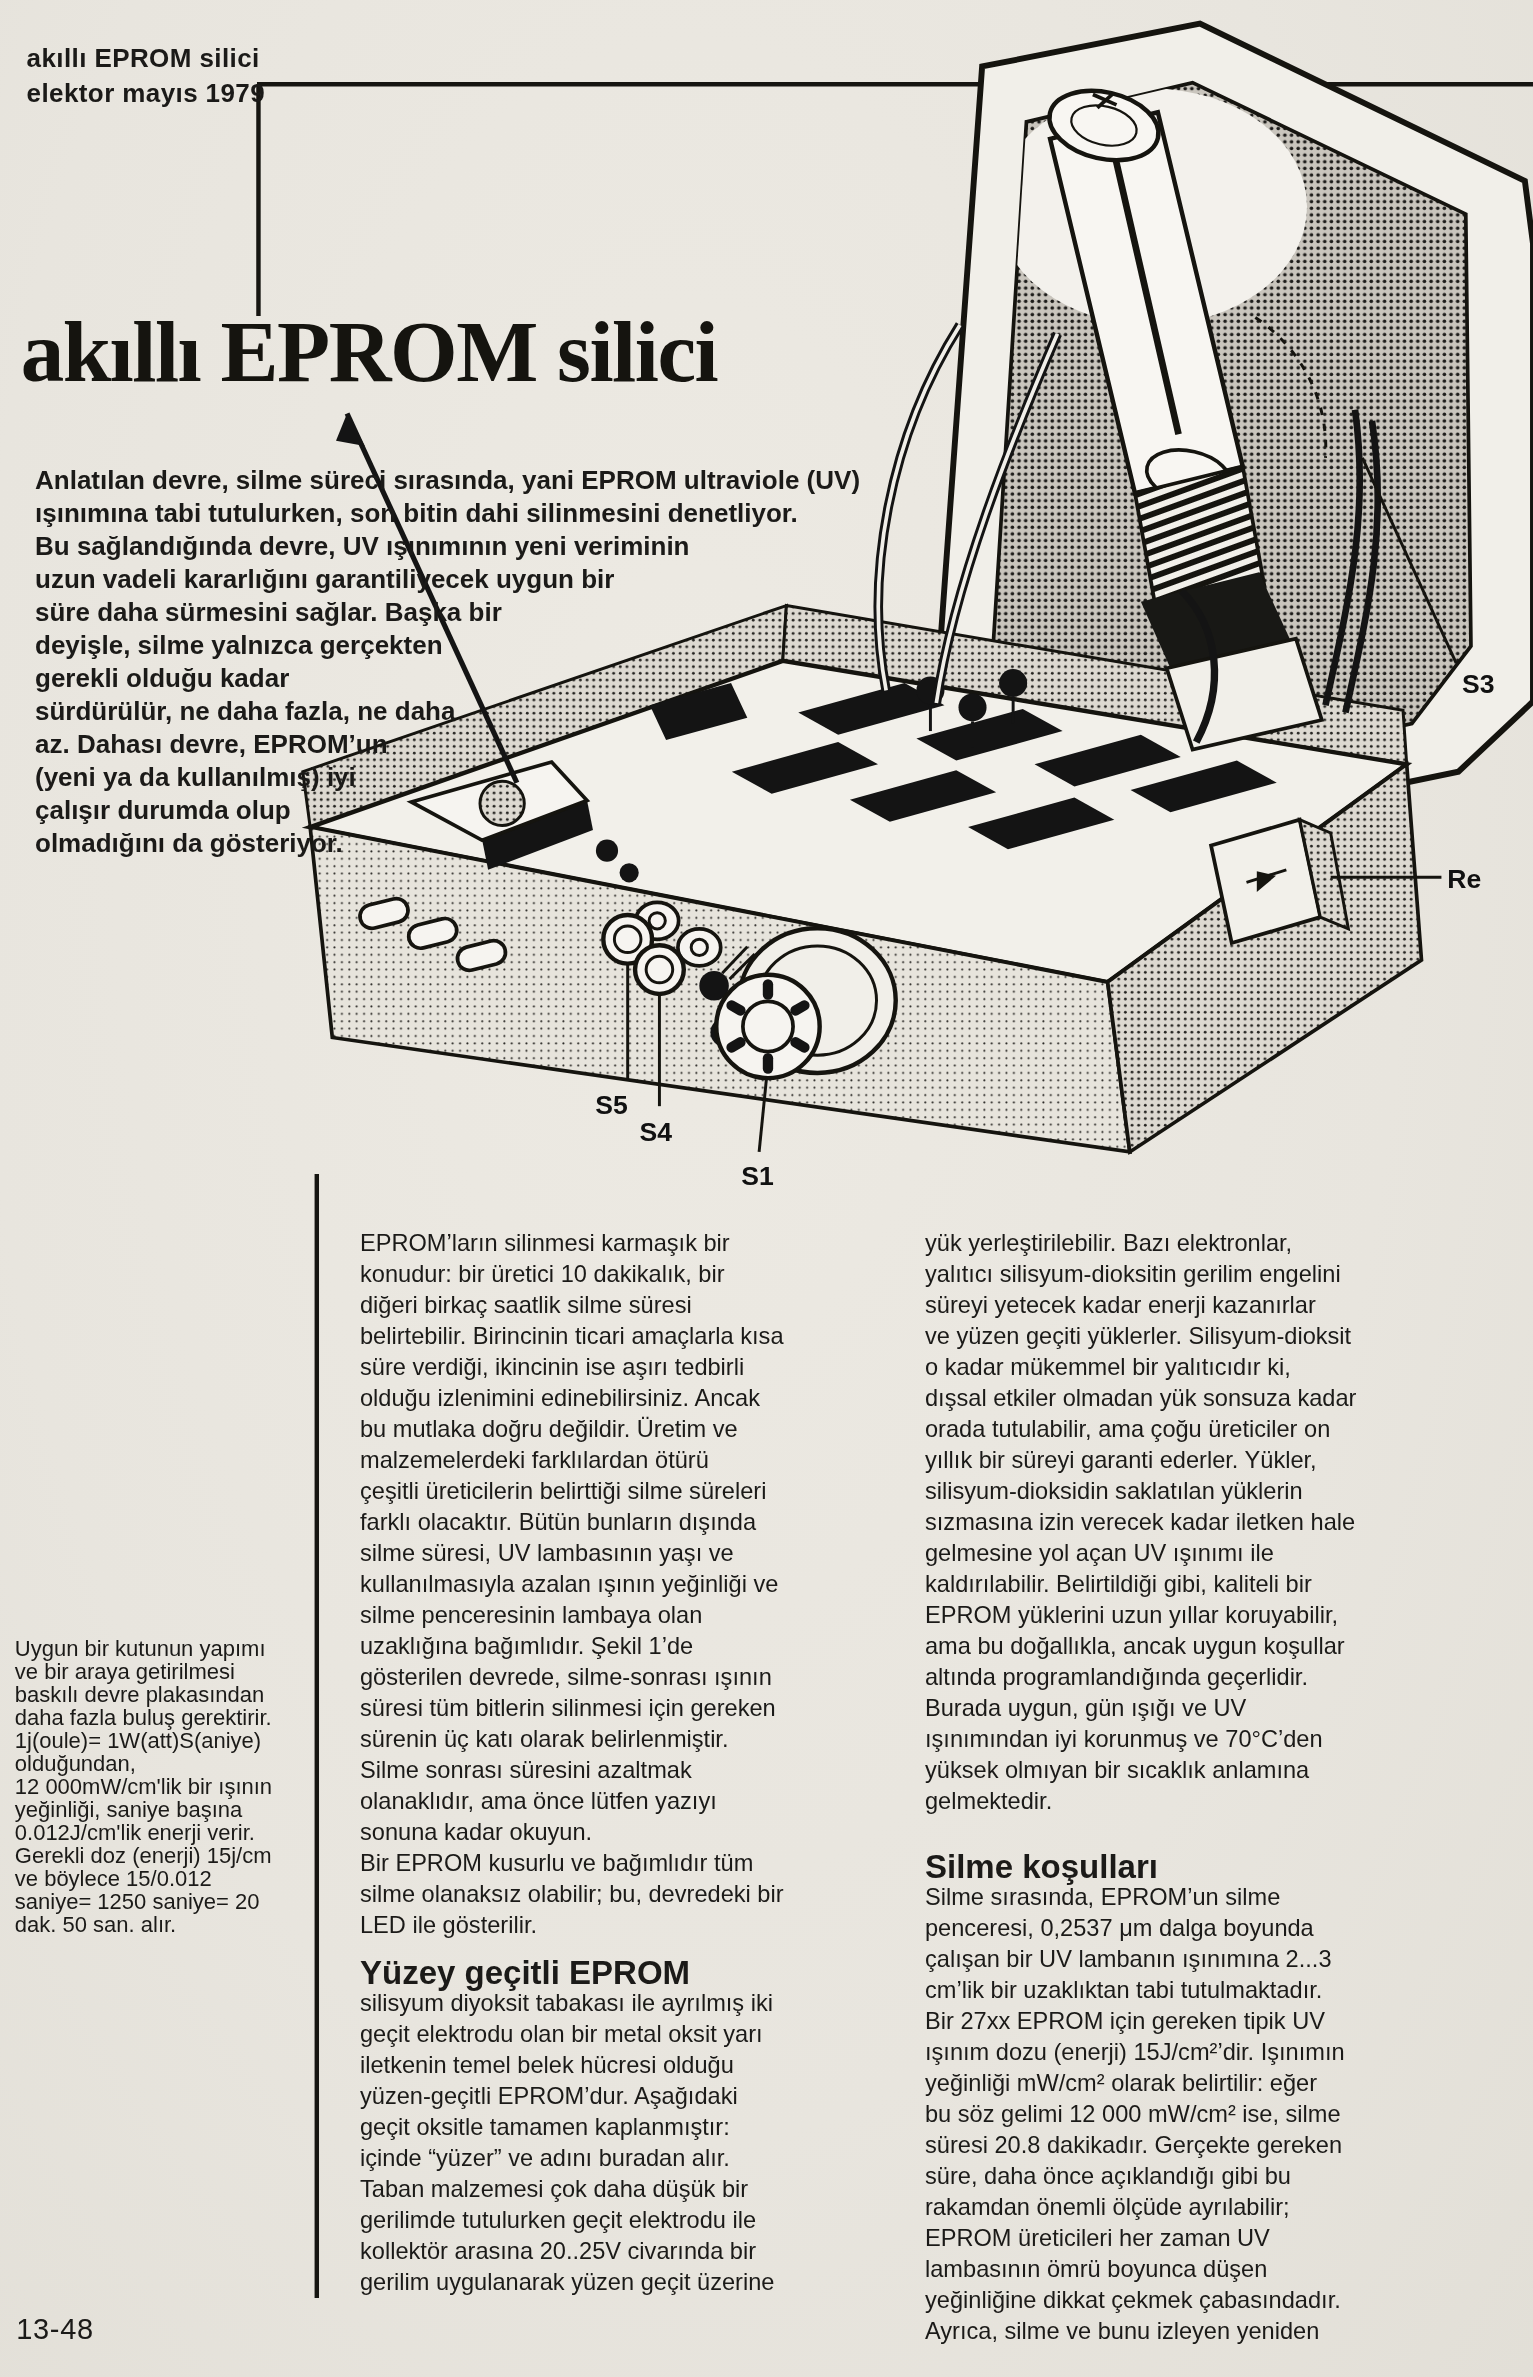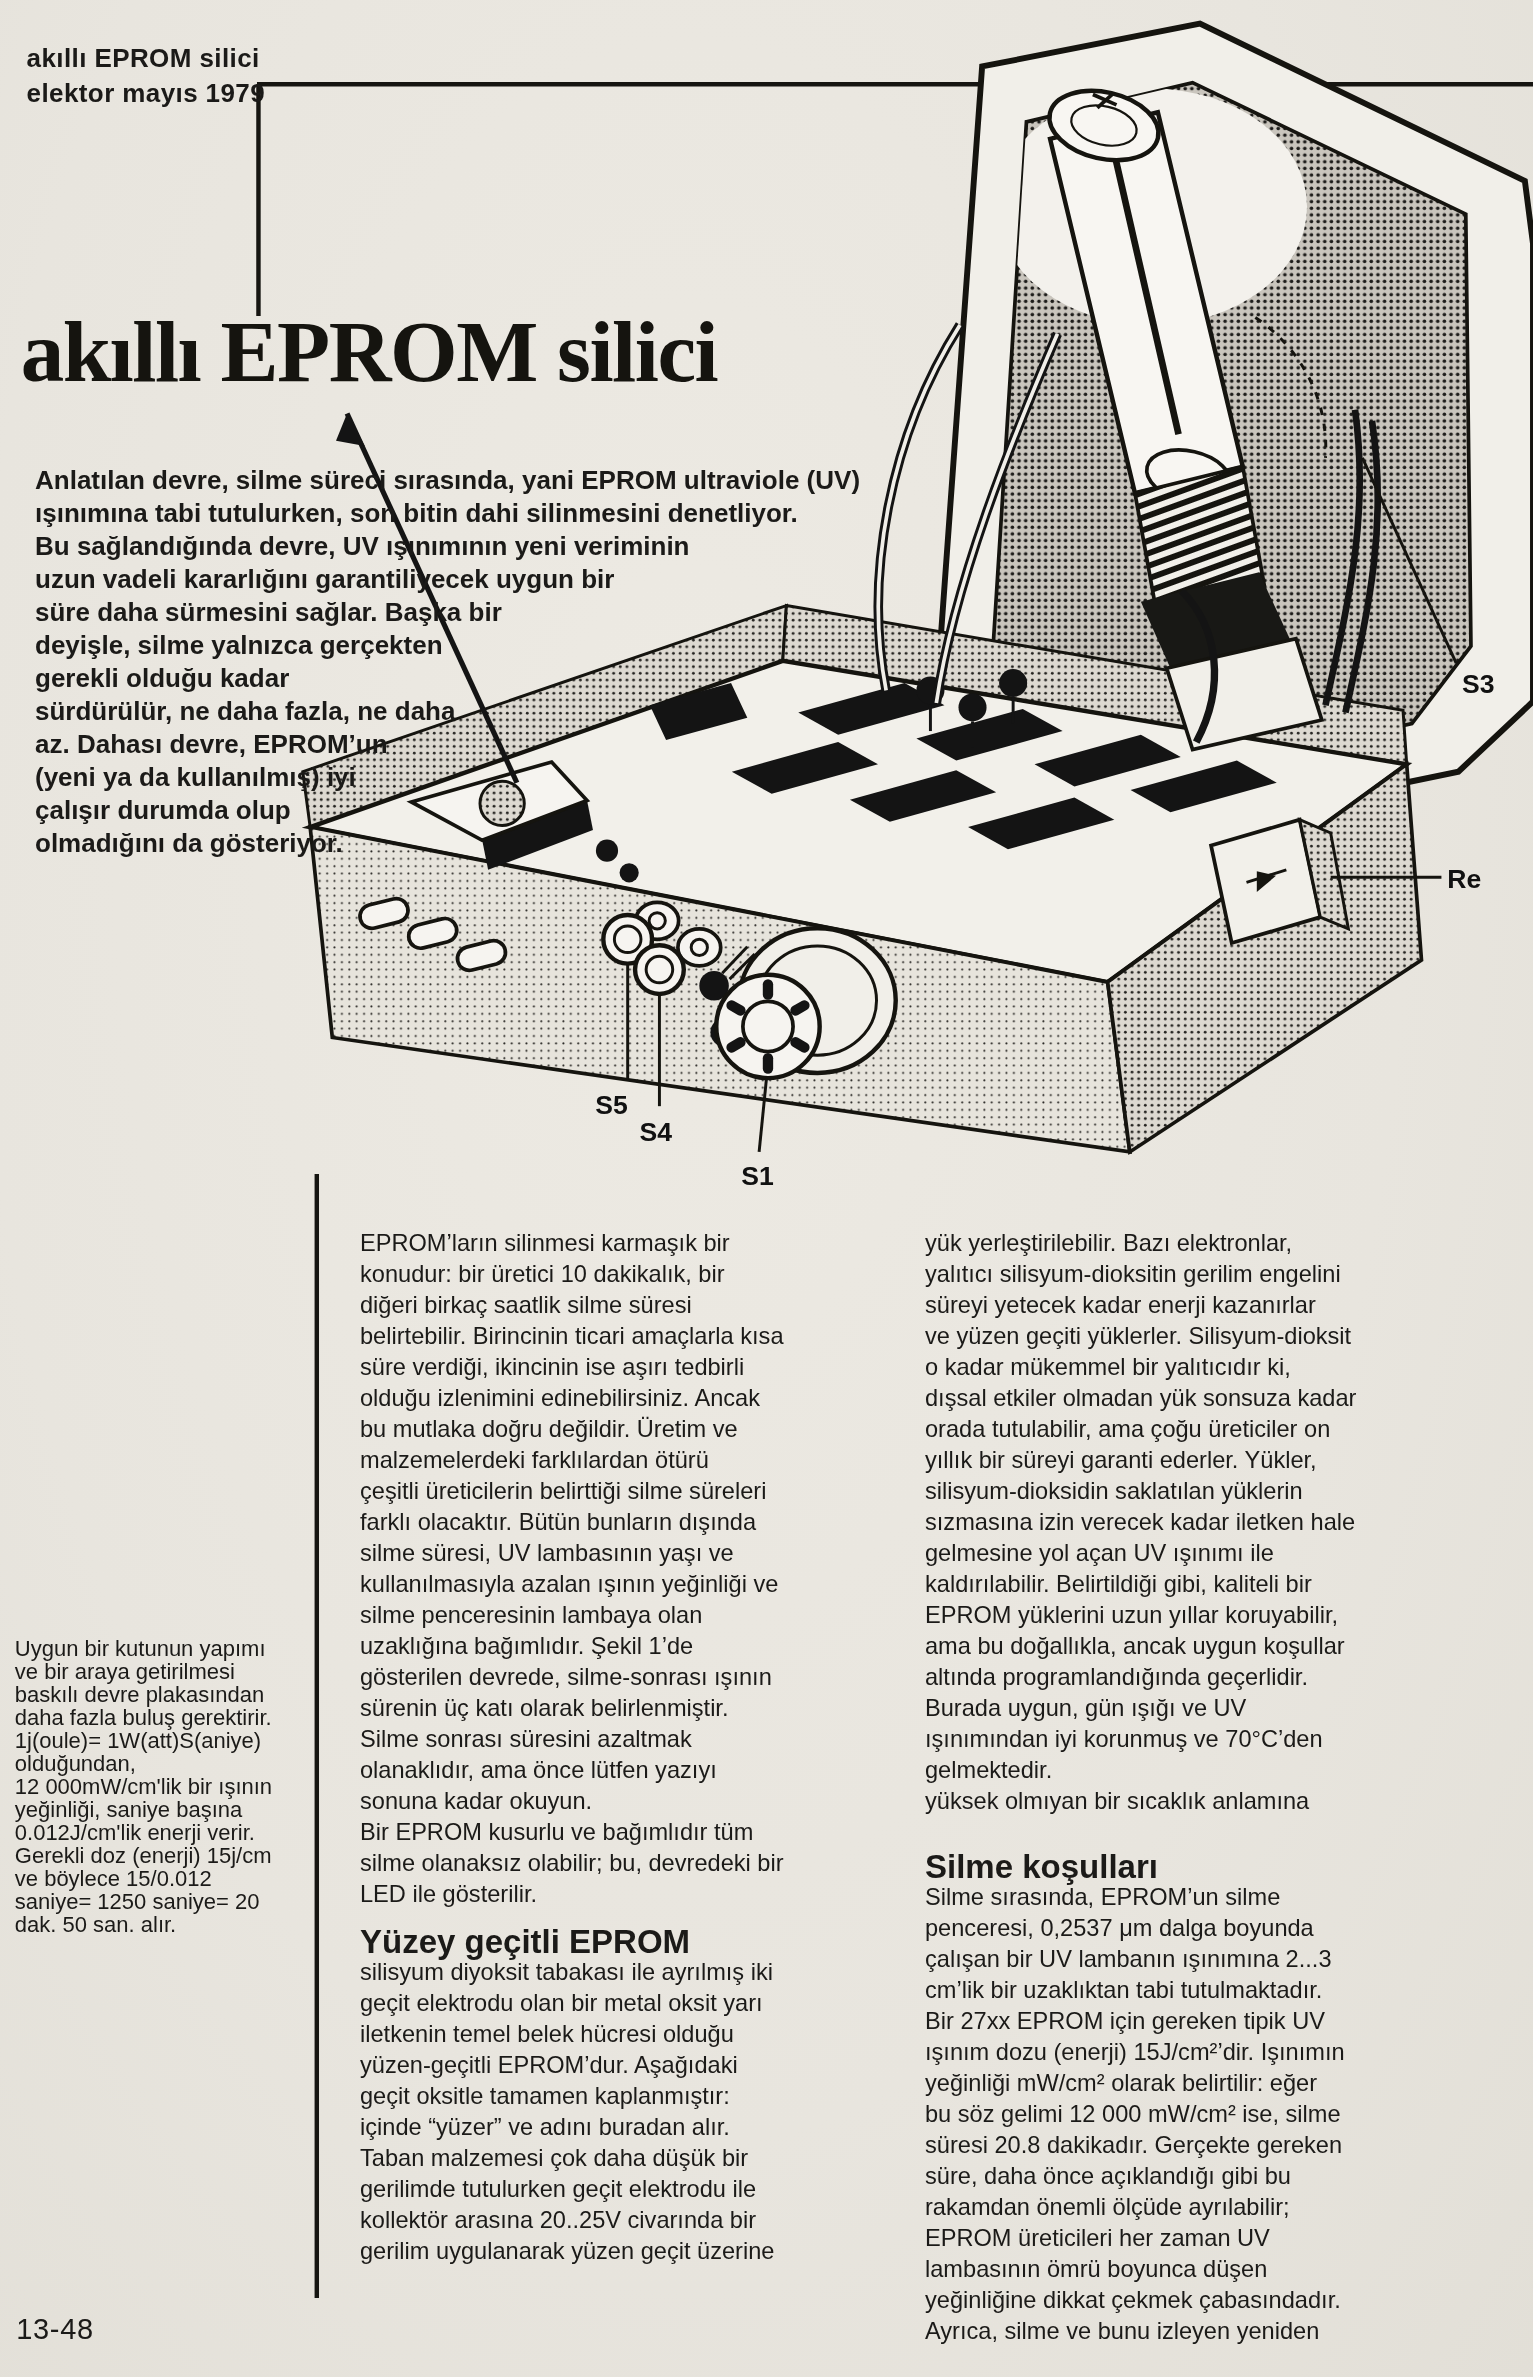--- a/index.html
+++ b/index.html
@@ -233,20 +233,21 @@
       <div>olduğu izlenimini edinebilirsiniz. Ancak</div>
       <div>bu mutlaka doğru değildir. Üretim ve</div>
       <div>malzemelerdeki farklılardan ötürü</div>
       <div>çeşitli üreticilerin belirttiği silme süreleri</div>
       <div>farklı olacaktır. Bütün bunların dışında</div>
       <div>silme süresi, UV lambasının yaşı ve</div>
       <div>kullanılmasıyla azalan ışının yeğinliği ve</div>
       <div>silme penceresinin lambaya olan</div>
       <div>uzaklığına bağımlıdır. Şekil 1’de</div>
       <div>gösterilen devrede, silme-sonrası ışının</div>
+      <div>süresi tüm bitlerin silinmesi için gereken</div>
       <div>sürenin üç katı olarak belirlenmiştir.</div>
       <div>Silme sonrası süresini azaltmak</div>
       <div>olanaklıdır, ama önce lütfen yazıyı</div>
       <div>sonuna kadar okuyun.</div>
       <div>Bir EPROM kusurlu ve bağımlıdır tüm</div>
       <div>silme olanaksız olabilir; bu, devredeki bir</div>
       <div>LED ile gösterilir.</div>
     </div>
   <div class="colhead">Yüzey geçitli EPROM</div>
   <div>
@@ -275,22 +276,22 @@
       <div>yıllık bir süreyi garanti ederler. Yükler,</div>
       <div>silisyum-dioksidin saklatılan yüklerin</div>
       <div>sızmasına izin verecek kadar iletken hale</div>
       <div>gelmesine yol açan UV ışınımı ile</div>
       <div>kaldırılabilir. Belirtildiği gibi, kaliteli bir</div>
       <div>EPROM yüklerini uzun yıllar koruyabilir,</div>
       <div>ama bu doğallıkla, ancak uygun koşullar</div>
       <div>altında programlandığında geçerlidir.</div>
       <div>Burada uygun, gün ışığı ve UV</div>
       <div>ışınımından iyi korunmuş ve 70°C’den</div>
+      <div>yüksek olmıyan bir sıcaklık anlamına</div>
       <div>gelmektedir.</div>
-      <div>yüksek olmıyan bir sıcaklık anlamına</div>
     </div>
   <div class="gap2"></div>
   <div class="colhead" style="margin:0;">Silme koşulları</div>
   <div>
       <div>Silme sırasında, EPROM’un silme</div>
       <div>penceresi, 0,2537 μm dalga boyunda</div>
       <div>çalışan bir UV lambanın ışınımına 2...3</div>
       <div>cm’lik bir uzaklıktan tabi tutulmaktadır.</div>
       <div>Bir 27xx EPROM için gereken tipik UV</div>
       <div>ışınım dozu (enerji) 15J/cm²’dir. Işınımın</div>

